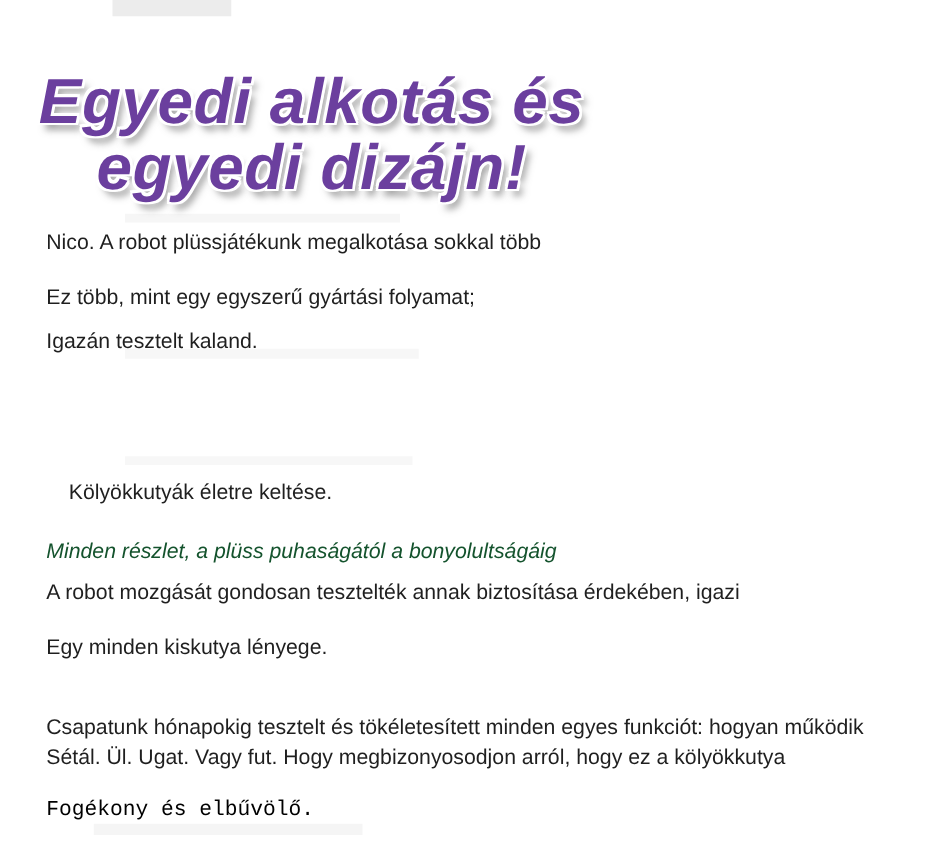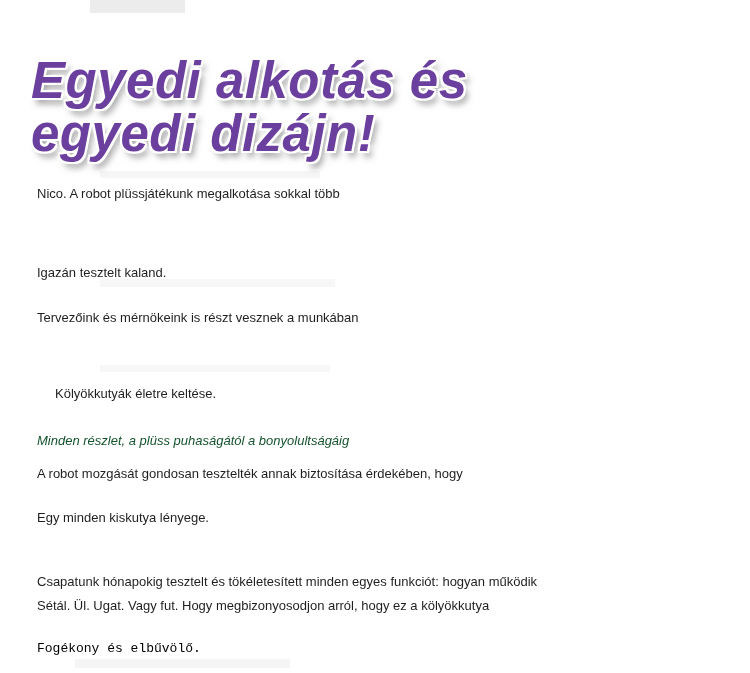--- a/index.html
+++ b/index.html
@@ -7,20 +7,21 @@
     padding: 0;
     background: #ffffff;
   }
   .page {
     position: relative;
     width: 750px;
     height: 673px;
     background: #ffffff;
     overflow: hidden;
     font-family: "Liberation Sans", sans-serif;
+    text-align: center;
   }
   
   .heading {
     position: absolute;
     left: 31px;
     top: 54px;
     margin: 0;
     font-size: 51px;
     line-height: 53px;
     font-weight: 700;
@@ -33,21 +34,21 @@
       -2px  0   0 #ffffff,  2px  0   0 #ffffff,
       -2px  2px 0 #ffffff,  0  2px 0 #ffffff,  2px  2px 0 #ffffff,
        4px  6px 6px rgba(90, 90, 90, 0.55);
   }
   .hline { display: block; }
   
   .line {
     position: absolute;
     left: 37px;
     margin: 0;
-    font-size: 13px;
+    font-size: 17px;
     line-height: 20px;
     color: #1f1f1f;
     white-space: nowrap;
   }
   .l1  { top: 184px; }
   .l2  { top: 228px; }
   .l3  { top: 263px; }
   .l4  { top: 308px; }
   .l5  { top: 341px; }
   .l6  { top: 384px; }
@@ -75,23 +76,23 @@
   <div class="artifact a3"></div>
   <div class="artifact a4"></div>
   <div class="artifact a5"></div>
 
   <h1 class="heading" style="color: rgb(107, 63, 158);">
     <span class="hline">Egyedi alkotás és</span>
     <span class="hline">egyedi dizájn!</span>
   </h1>
 
   <p class="line l1" style="color: rgb(31, 31, 31);">Nico. A robot plüssjátékunk megalkotása sokkal több</p>
+  <p class="line l2" style="color: rgb(31, 31, 31);">Ez több, mint egy egyszerű gyártási folyamat;</p>
   <p class="line l3" style="color: rgb(31, 31, 31);">Igazán tesztelt kaland.</p>
-  <p class="line l4" style="color: rgb(31, 31, 31);">Tervezőink és mérnökeink is részt vesznek a munkában</p>
   <p class="line l6" style="color: rgb(31, 31, 31); margin-left: 18px;">Kölyökkutyák életre keltése.</p>
   <p class="line l7" style="color: #14532d; font-style: italic;">Minden részlet, a plüss puhaságától a bonyolultságáig</p>
-  <p class="line l8" style="color: rgb(31, 31, 31);">A robot mozgását gondosan tesztelték annak biztosítása érdekében, hogy</p>
+  <p class="line l8" style="color: rgb(31, 31, 31);">A robot mozgását gondosan tesztelték annak biztosítása érdekében, igazi</p>
   <p class="line l9" style="color: rgb(31, 31, 31);">Egy minden kiskutya lényege.</p>
   <p class="line l10" style="color: rgb(31, 31, 31);">Csapatunk hónapokig tesztelt és tökéletesített minden egyes funkciót: hogyan működik</p>
   <p class="line l11" style="color: rgb(31, 31, 31);">Sétál. Ül. Ugat. Vagy fut. Hogy megbizonyosodjon arról, hogy ez a kölyökkutya</p>
   <p class="line l12" style="color: #000000; font-family: Liberation Mono, monospace;">Fogékony és elbűvölő.</p>
 
 </div>
 
 </body></html>

